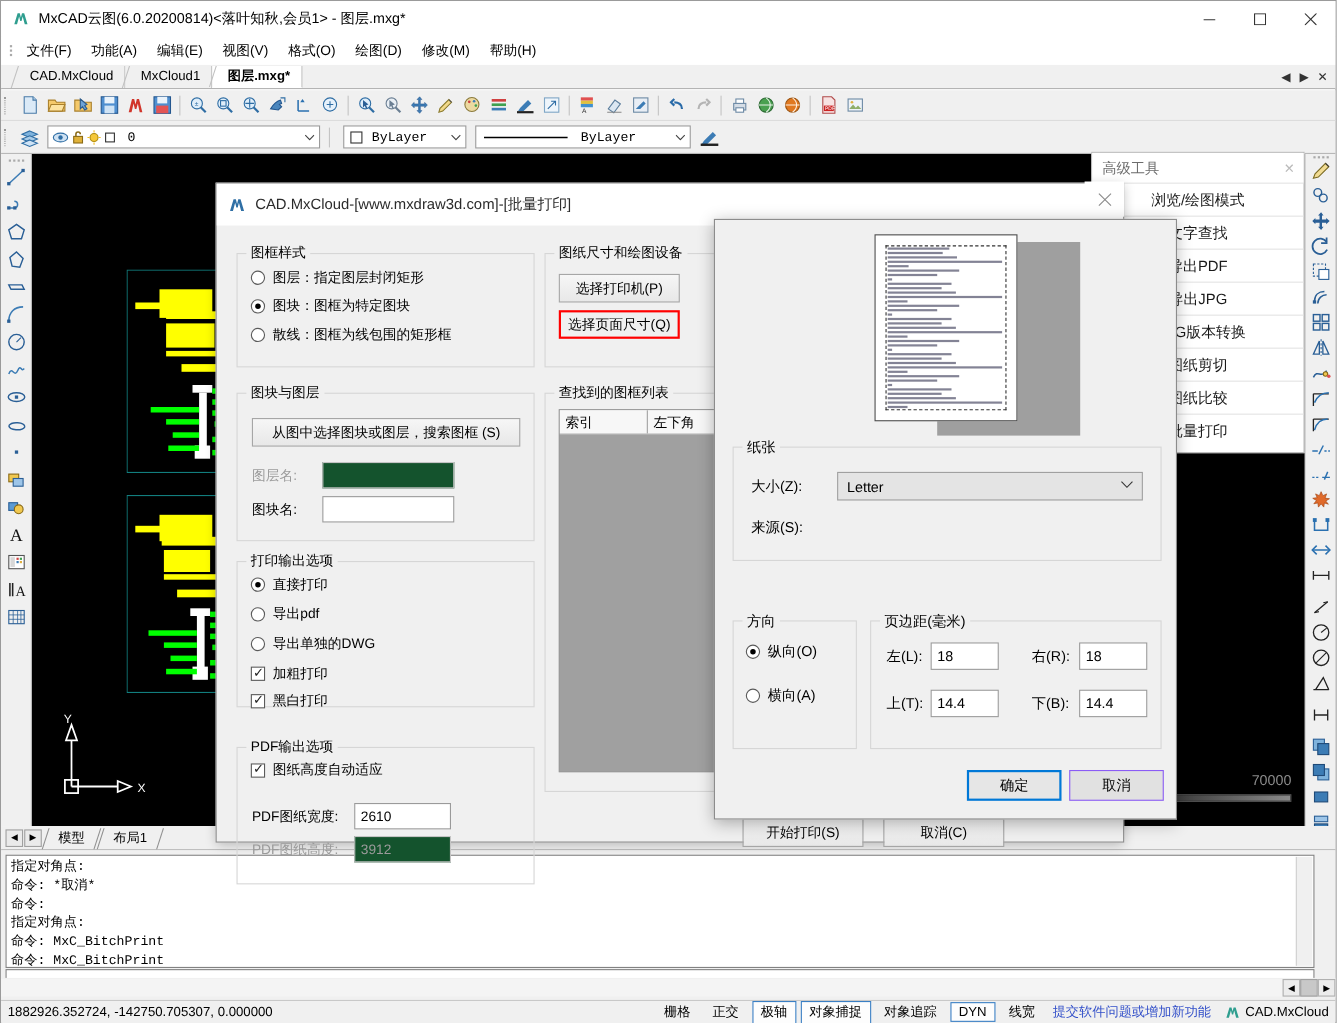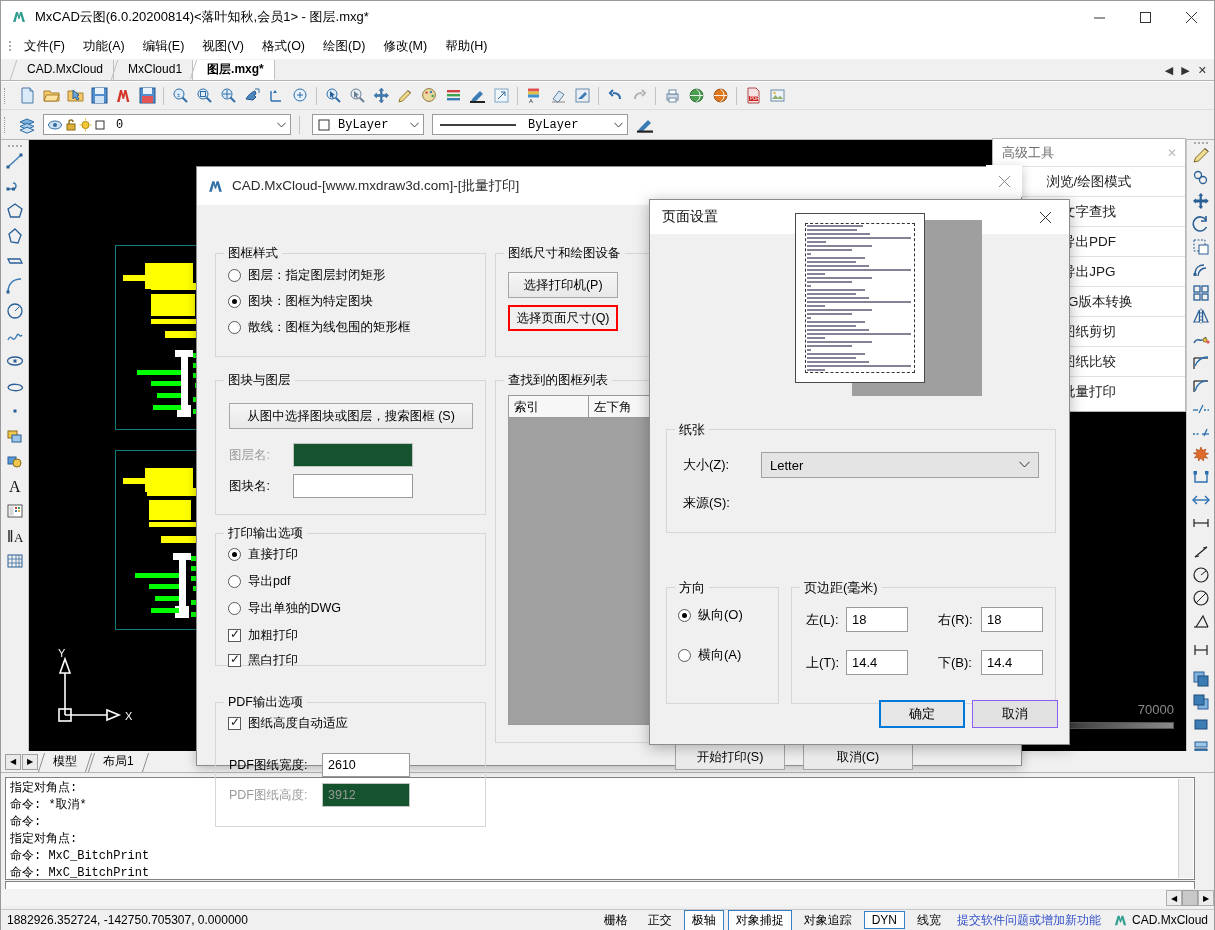--- a/index.html
+++ b/index.html
@@ -219,21 +219,21 @@
   .dlg-title .t {
     font-size: 13.5px; color: #2b2b2b; margin-left: 8px;
   }
   .dlg-close {
     margin-left: auto; width: 36px; height: 30px; display:flex;align-items:center;justify-content:center;
     font-size: 15px; color: #555;
   }
   .dlg-body { position: relative; height: 561px; }
 
   .gbox {
-    position: absolute; border: 1px solid #d6d6d6; background: transparent; margin-top: 23px;
+    position: absolute; border: 1px solid #d6d6d6; background: transparent;
   }
   .gbox > .legend {
     position: absolute; top: -9px; left: 8px; background: #f0f0f0; padding: 0 4px;
     font-size: 12.5px; color: #000;
   }
   .radio-row, .check-row { display: flex; align-items: center; margin-bottom: 3px; font-size: 12.5px;}
   .radio {
     width: 13px; height: 13px; border: 1px solid #5a5a5a; border-radius: 50%;
     background: #fff; margin-right: 7px; position: relative; flex: none;
   }
@@ -1260,29 +1260,20 @@
   </div>
 
   <div class="float-x-a">
     <svg width="13" height="13" viewBox="0 0 13 13">
         <line x1="1" y1="1" x2="12" y2="12" stroke="#8a8a8a"></line>
         <line x1="12" y1="1" x2="1" y2="12" stroke="#8a8a8a"></line>
       </svg>
   </div>
 
   <div class="dlg-page">
-    <div class="dlg-title">
-      <span class="t" style="margin-left:2px;font-size:14px;color:#111">页面设置</span>
-      <span class="dlg-close">
-        <svg width="13" height="13" viewBox="0 0 13 13">
-            <line x1="1" y1="1" x2="12" y2="12" stroke="#333"></line>
-            <line x1="12" y1="1" x2="1" y2="12" stroke="#333"></line>
-          </svg>
-      </span>
-    </div>
 
     <div class="preview-wrap">
       <div class="paper-shadow"></div>
       <div class="paper" style="left:145px;top:5px;">
         <div class="paper-inner">
           <div class="paper-margin"></div>
           <div class="minitext">
             <i style="width:52%"></i>
               <i style="width:46%"></i>
               <i style="width:58%"></i>

